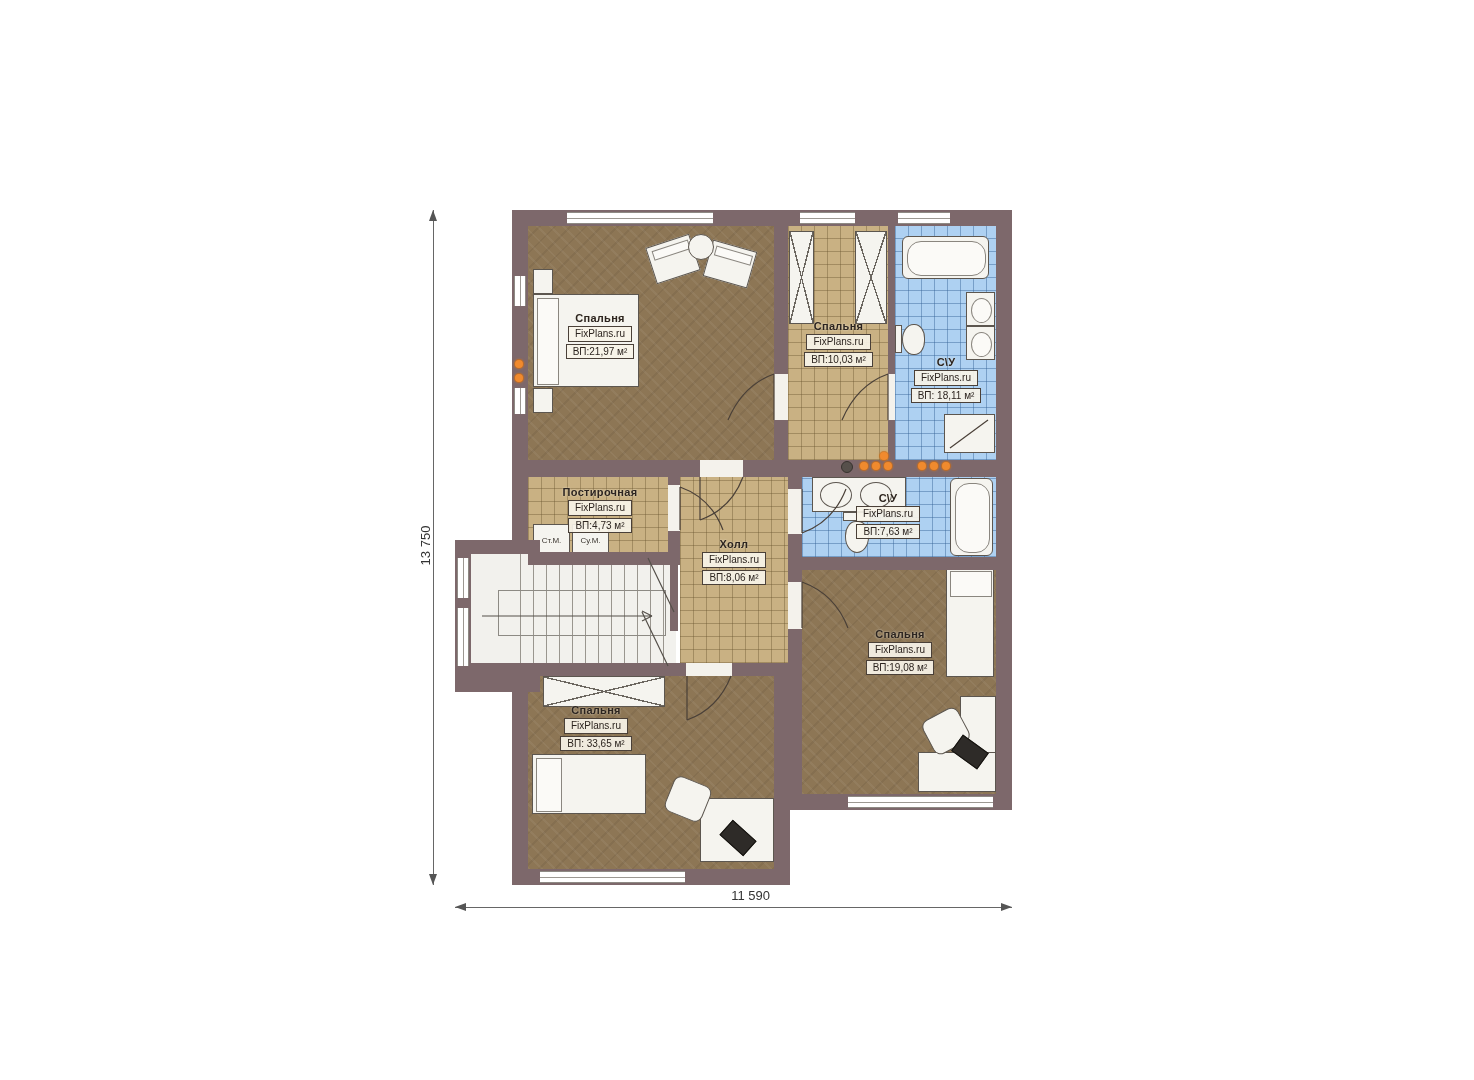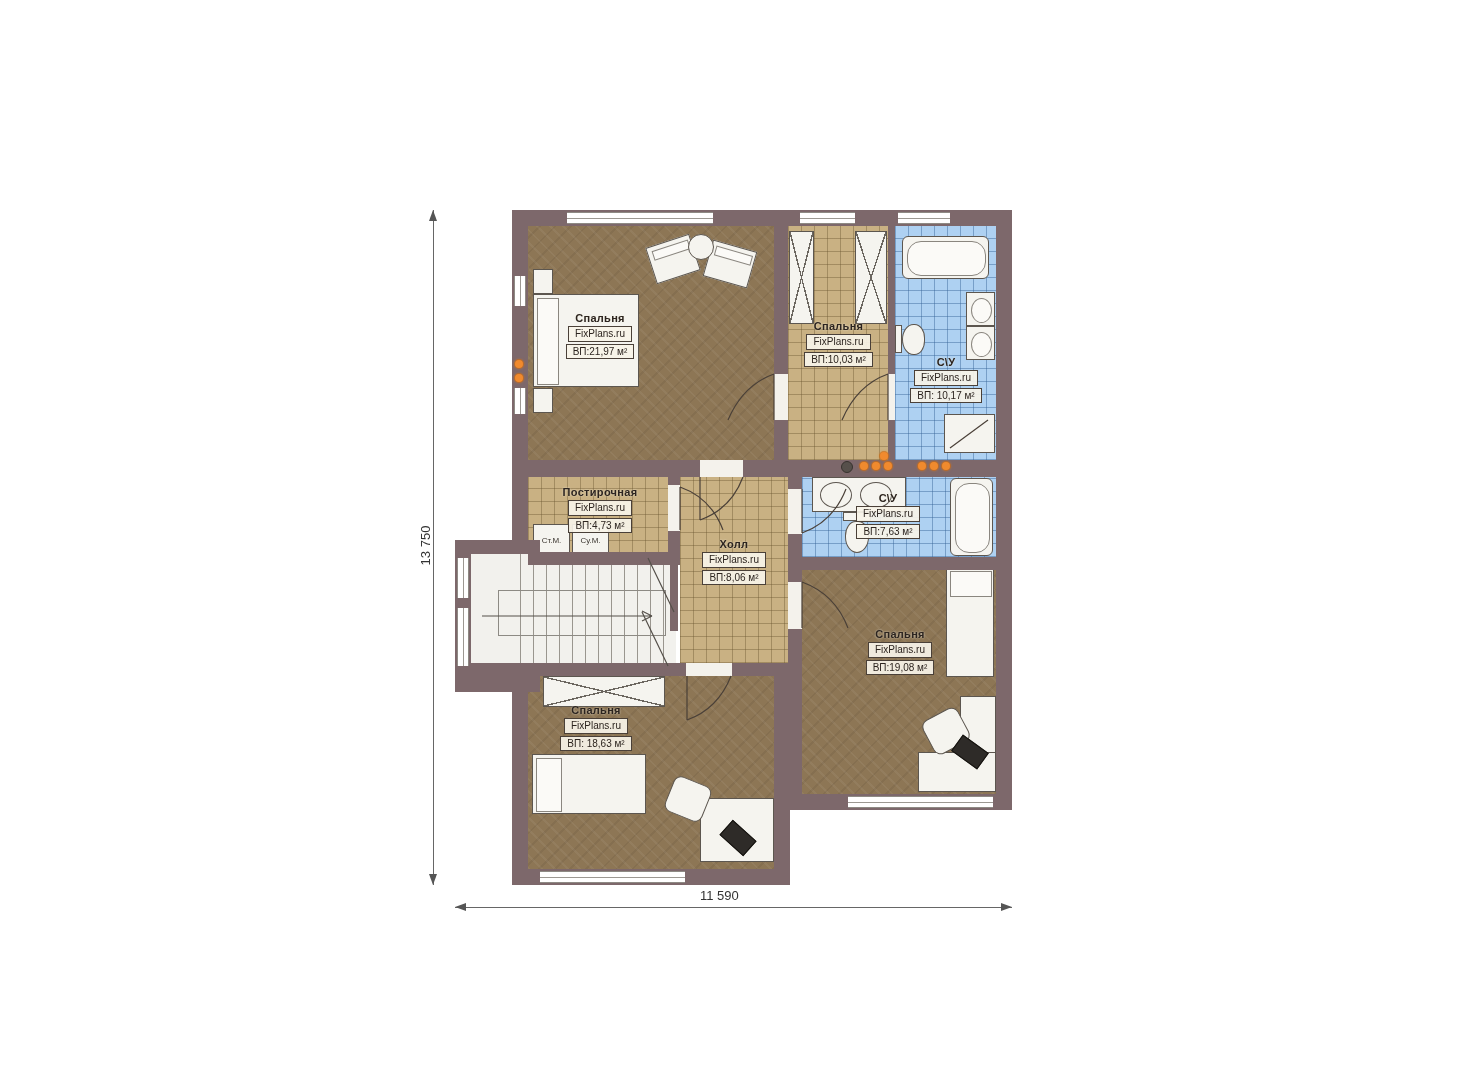--- a/index.html
+++ b/index.html
@@ -206,21 +206,21 @@
     <span class="rbox">ВП:21,97 м²</span>
   </div>
   <div class="room-label" style="left:790px;top:320px;width:97px">
     <span class="rname">Спальня</span>
     <span class="rbox">FixPlans.ru</span>
     <span class="rbox">ВП:10,03 м²</span>
   </div>
   <div class="room-label" style="left:898px;top:356px;width:96px">
     <span class="rname">С\У</span>
     <span class="rbox">FixPlans.ru</span>
-    <span class="rbox">ВП: 10,17 м²</span>
+    <span class="rbox">ВП: 18,11 м²</span>
   </div>
   <div class="room-label" style="left:550px;top:486px;width:100px">
     <span class="rname">Постирочная</span>
     <span class="rbox">FixPlans.ru</span>
     <span class="rbox">ВП:4,73 м²</span>
   </div>
   <div class="room-label" style="left:684px;top:538px;width:100px">
     <span class="rname">Холл</span>
     <span class="rbox">FixPlans.ru</span>
     <span class="rbox">ВП:8,06 м²</span>
@@ -231,26 +231,26 @@
     <span class="rbox">ВП:7,63 м²</span>
   </div>
   <div class="room-label" style="left:845px;top:628px;width:110px">
     <span class="rname">Спальня</span>
     <span class="rbox">FixPlans.ru</span>
     <span class="rbox">ВП:19,08 м²</span>
   </div>
   <div class="room-label" style="left:538px;top:704px;width:116px">
     <span class="rname">Спальня</span>
     <span class="rbox">FixPlans.ru</span>
-    <span class="rbox">ВП: 18,63 м²</span>
+    <span class="rbox">ВП: 33,65 м²</span>
   </div>
 
   <div class="dim-line-v" style="left:433px;top:210px;height:675px"></div>
   <div class="arr" style="left:429px;top:210px;border-left:4px solid transparent;border-right:4px solid transparent;border-bottom:11px solid #555"></div>
   <div class="arr" style="left:429px;top:874px;border-left:4px solid transparent;border-right:4px solid transparent;border-top:11px solid #555"></div>
   <div class="dim-text" style="left:395px;top:538px;width:60px;text-align:center;transform:rotate(-90deg)">13 750</div>
 
   <div class="dim-line-h" style="left:455px;top:907px;width:557px"></div>
   <div class="arr" style="left:455px;top:903px;border-top:4px solid transparent;border-bottom:4px solid transparent;border-right:11px solid #555"></div>
   <div class="arr" style="left:1001px;top:903px;border-top:4px solid transparent;border-bottom:4px solid transparent;border-left:11px solid #555"></div>
-  <div class="dim-text" style="left:700px;top:888px;width:70px;text-align:left">11 590</div>
+  <div class="dim-text" style="left:700px;top:888px;width:70px;text-align:right">11 590</div>
 
 </div>
 
 </body></html>

